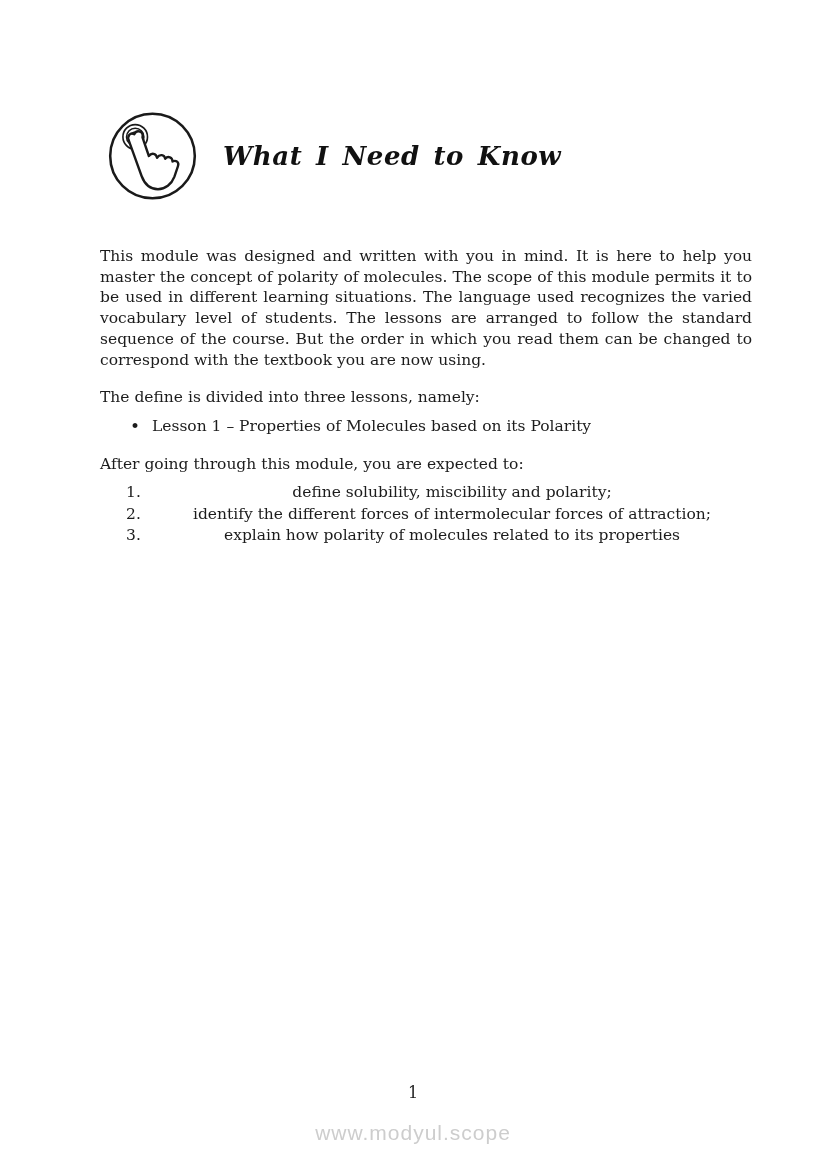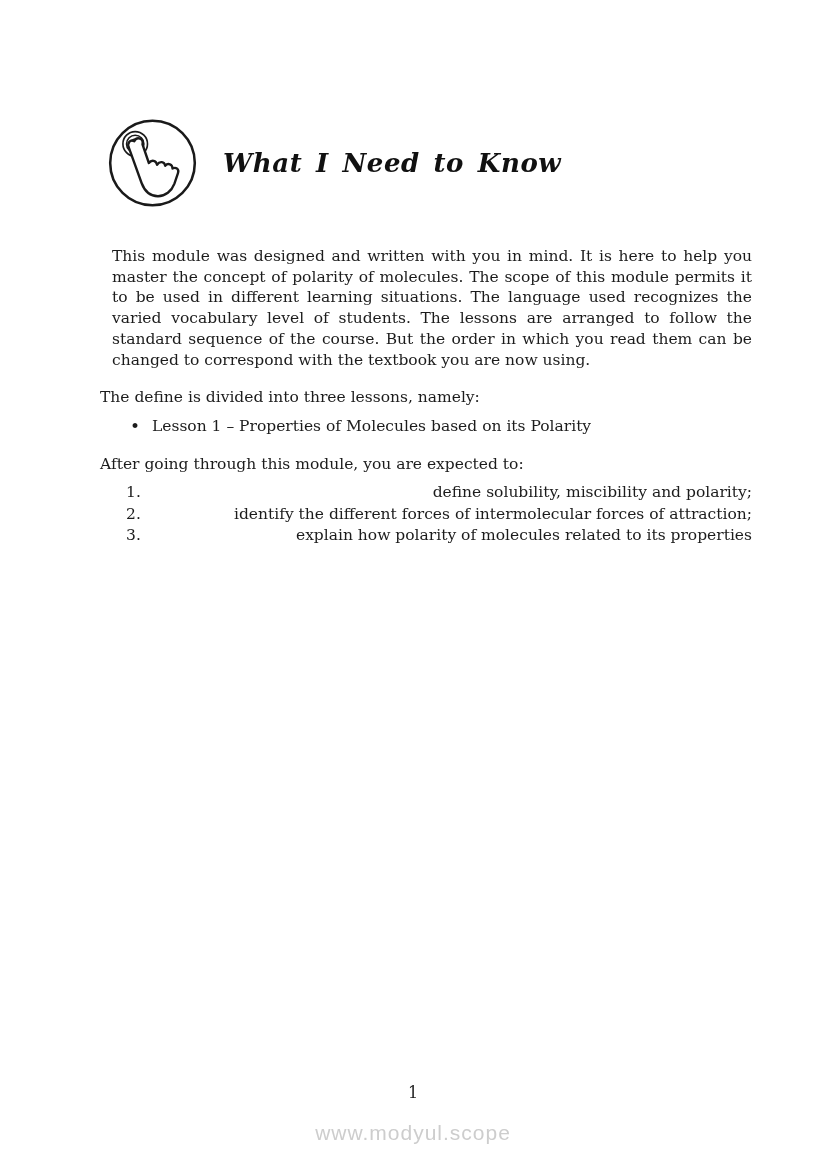--- a/index.html
+++ b/index.html
@@ -11,21 +11,21 @@
     position: relative;
     width: 826px;
     height: 1169px;
     background: #ffffff;
     font-family: "DejaVu Serif", serif;
     color: #1c1c1c;
     overflow: hidden;
   }
   .header {
     position: absolute;
-    top: 117px;
+    top: 110px;
     left: 107px;
     display: flex;
     align-items: center;
     gap: 25px;
   }
   .icon-wrap {
     width: 91px;
     height: 92px;
     flex: 0 0 auto;
   }
@@ -46,21 +46,21 @@
   .content {
     position: absolute;
     top: 246px;
     left: 100px;
     width: 652px;
     font-size: 15.5px;
     line-height: 20.7px;
     text-align: justify;
   }
   .intro-paragraph {
-    margin: 0 0 17px 12px;
+    margin: 0 0 17px 0;
   }
   .lead-line {
     margin: 0;
     text-align: left;
   }
   ul.lesson-list {
     list-style: none;
     margin: 8px 0 0 0;
     padding: 0;
     text-align: left;
@@ -77,21 +77,21 @@
     font-size: 17px;
   }
   .objectives-lead {
     margin-top: 17px;
   }
   ol.objective-list {
     list-style: none;
     margin: 8px 0 16px 0;
     padding: 0 0 0 52px;
     counter-reset: obj;
-    text-align: right;
+    text-align: center;
   }
   ol.objective-list > li {
     position: relative;
     counter-increment: obj;
     line-height: 21.5px;
   }
   ol.objective-list > li::before {
     content: counter(obj) ".";
     position: absolute;
     left: -26px;

